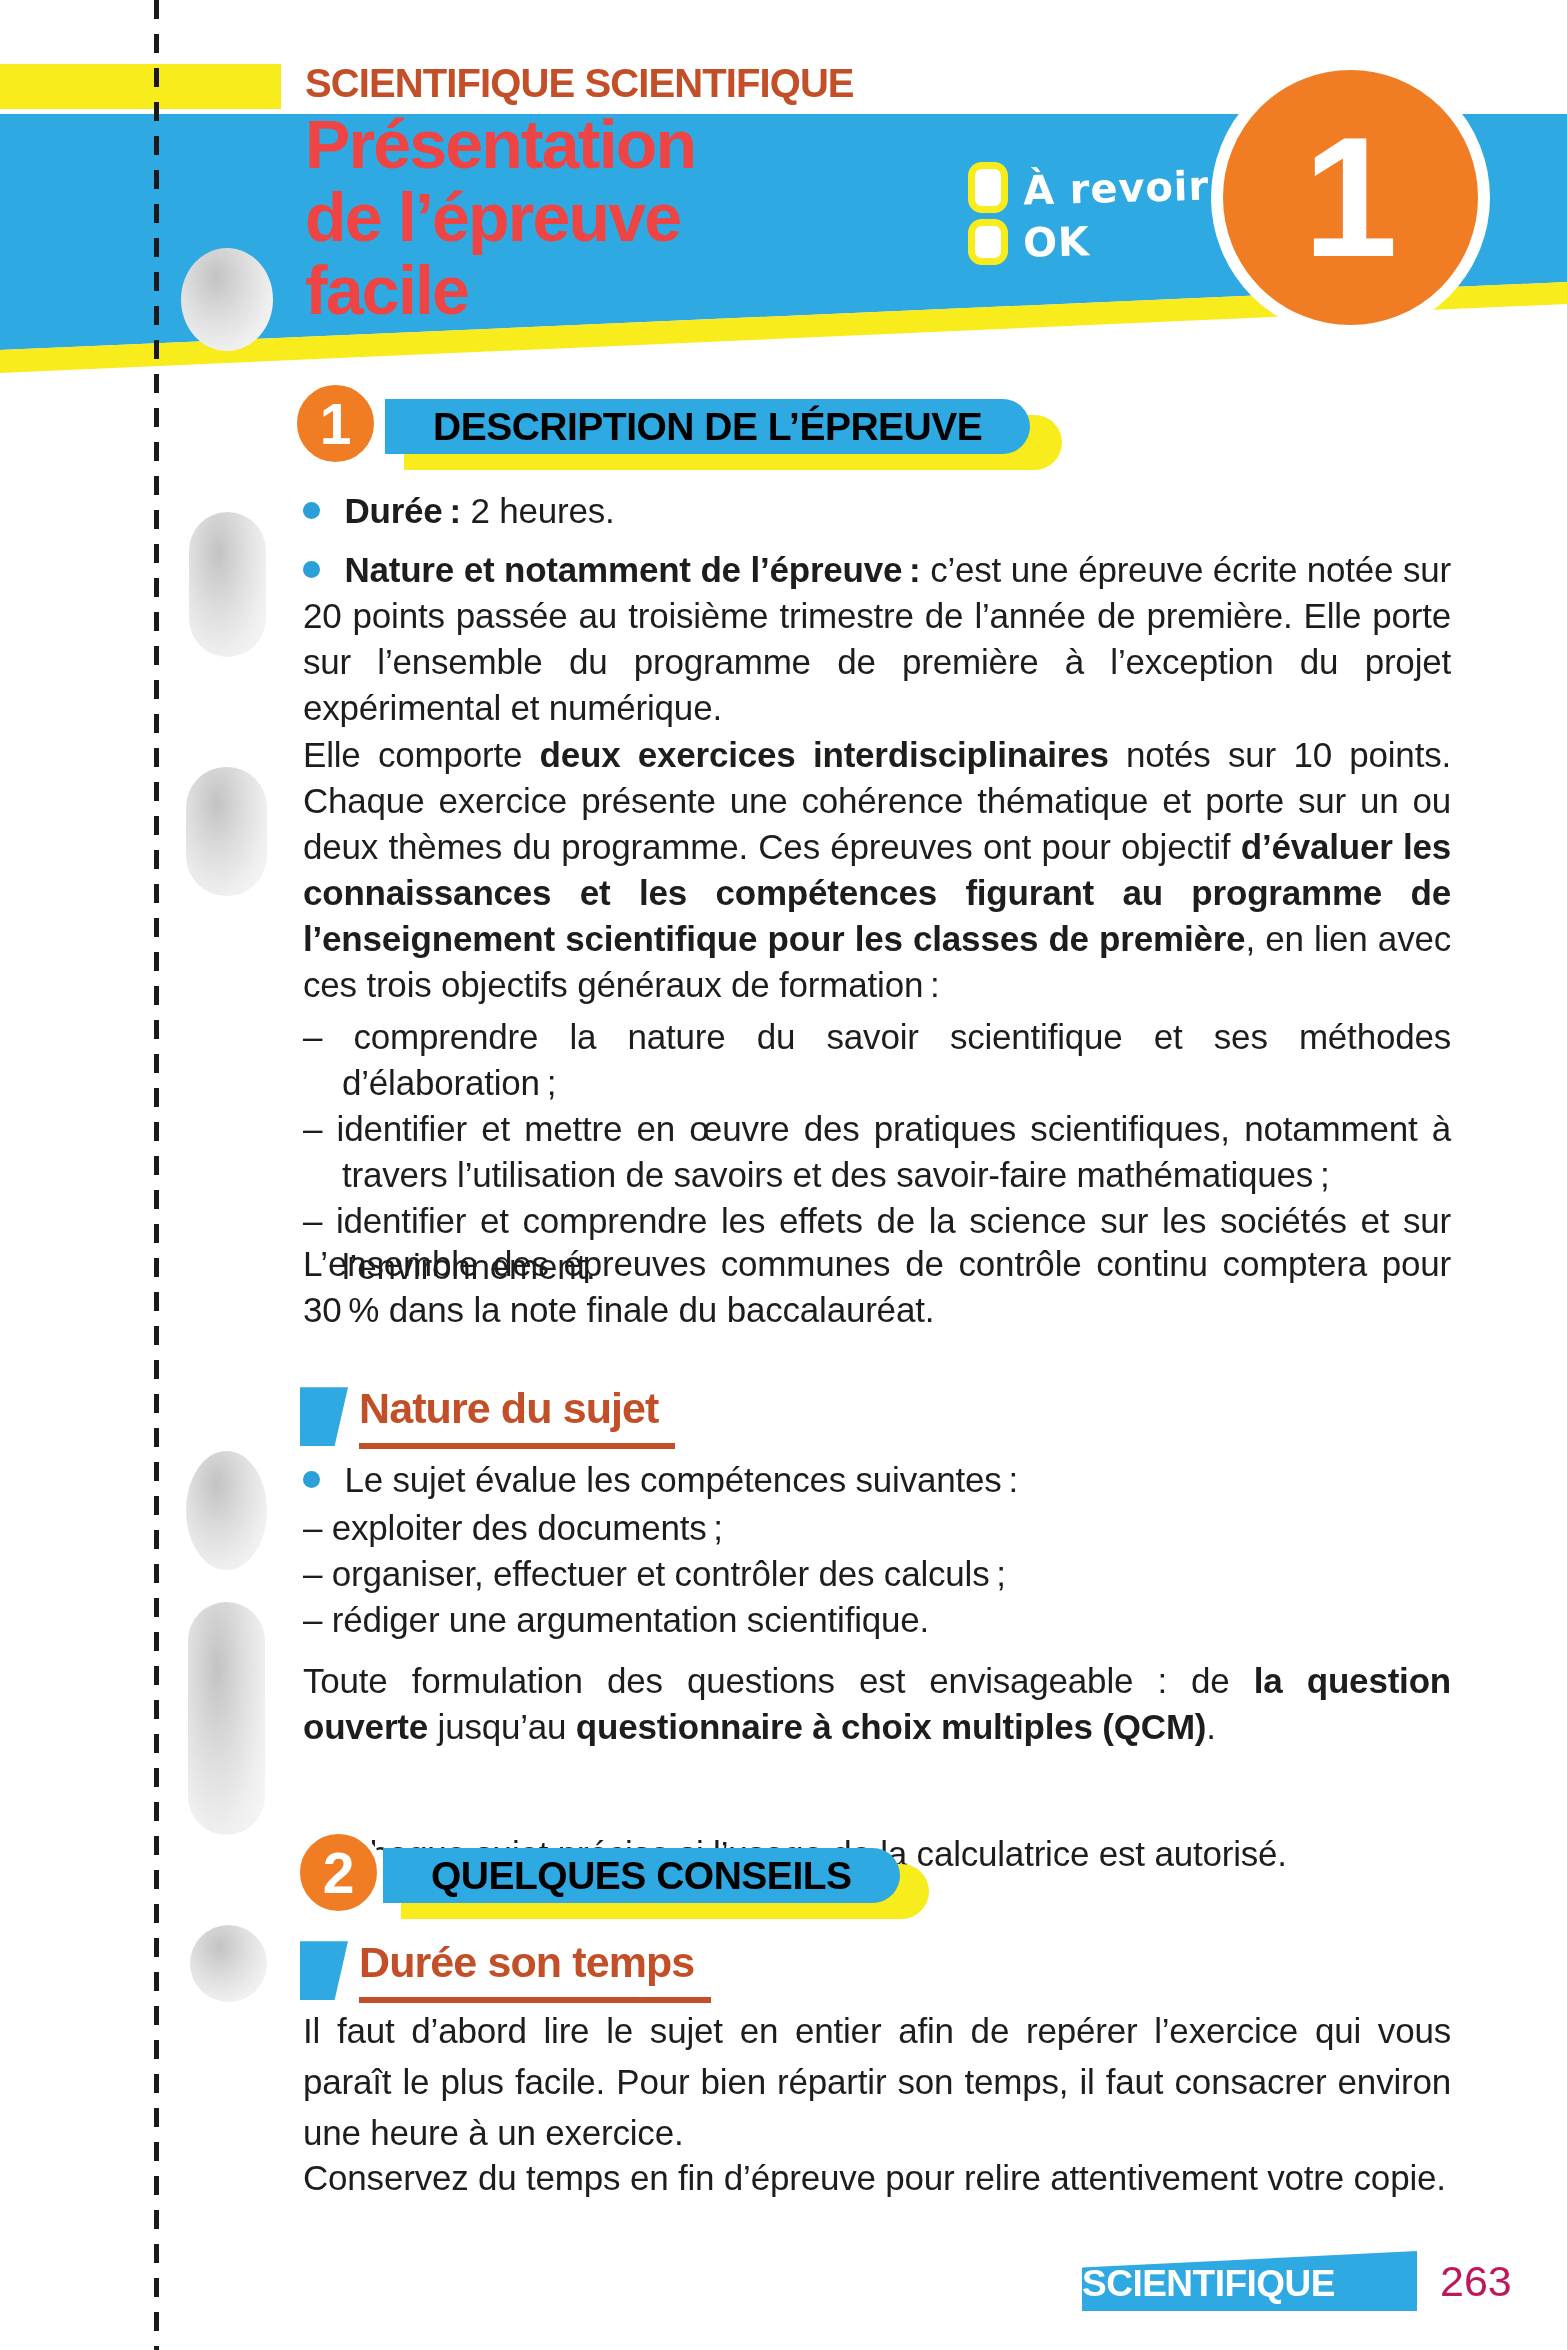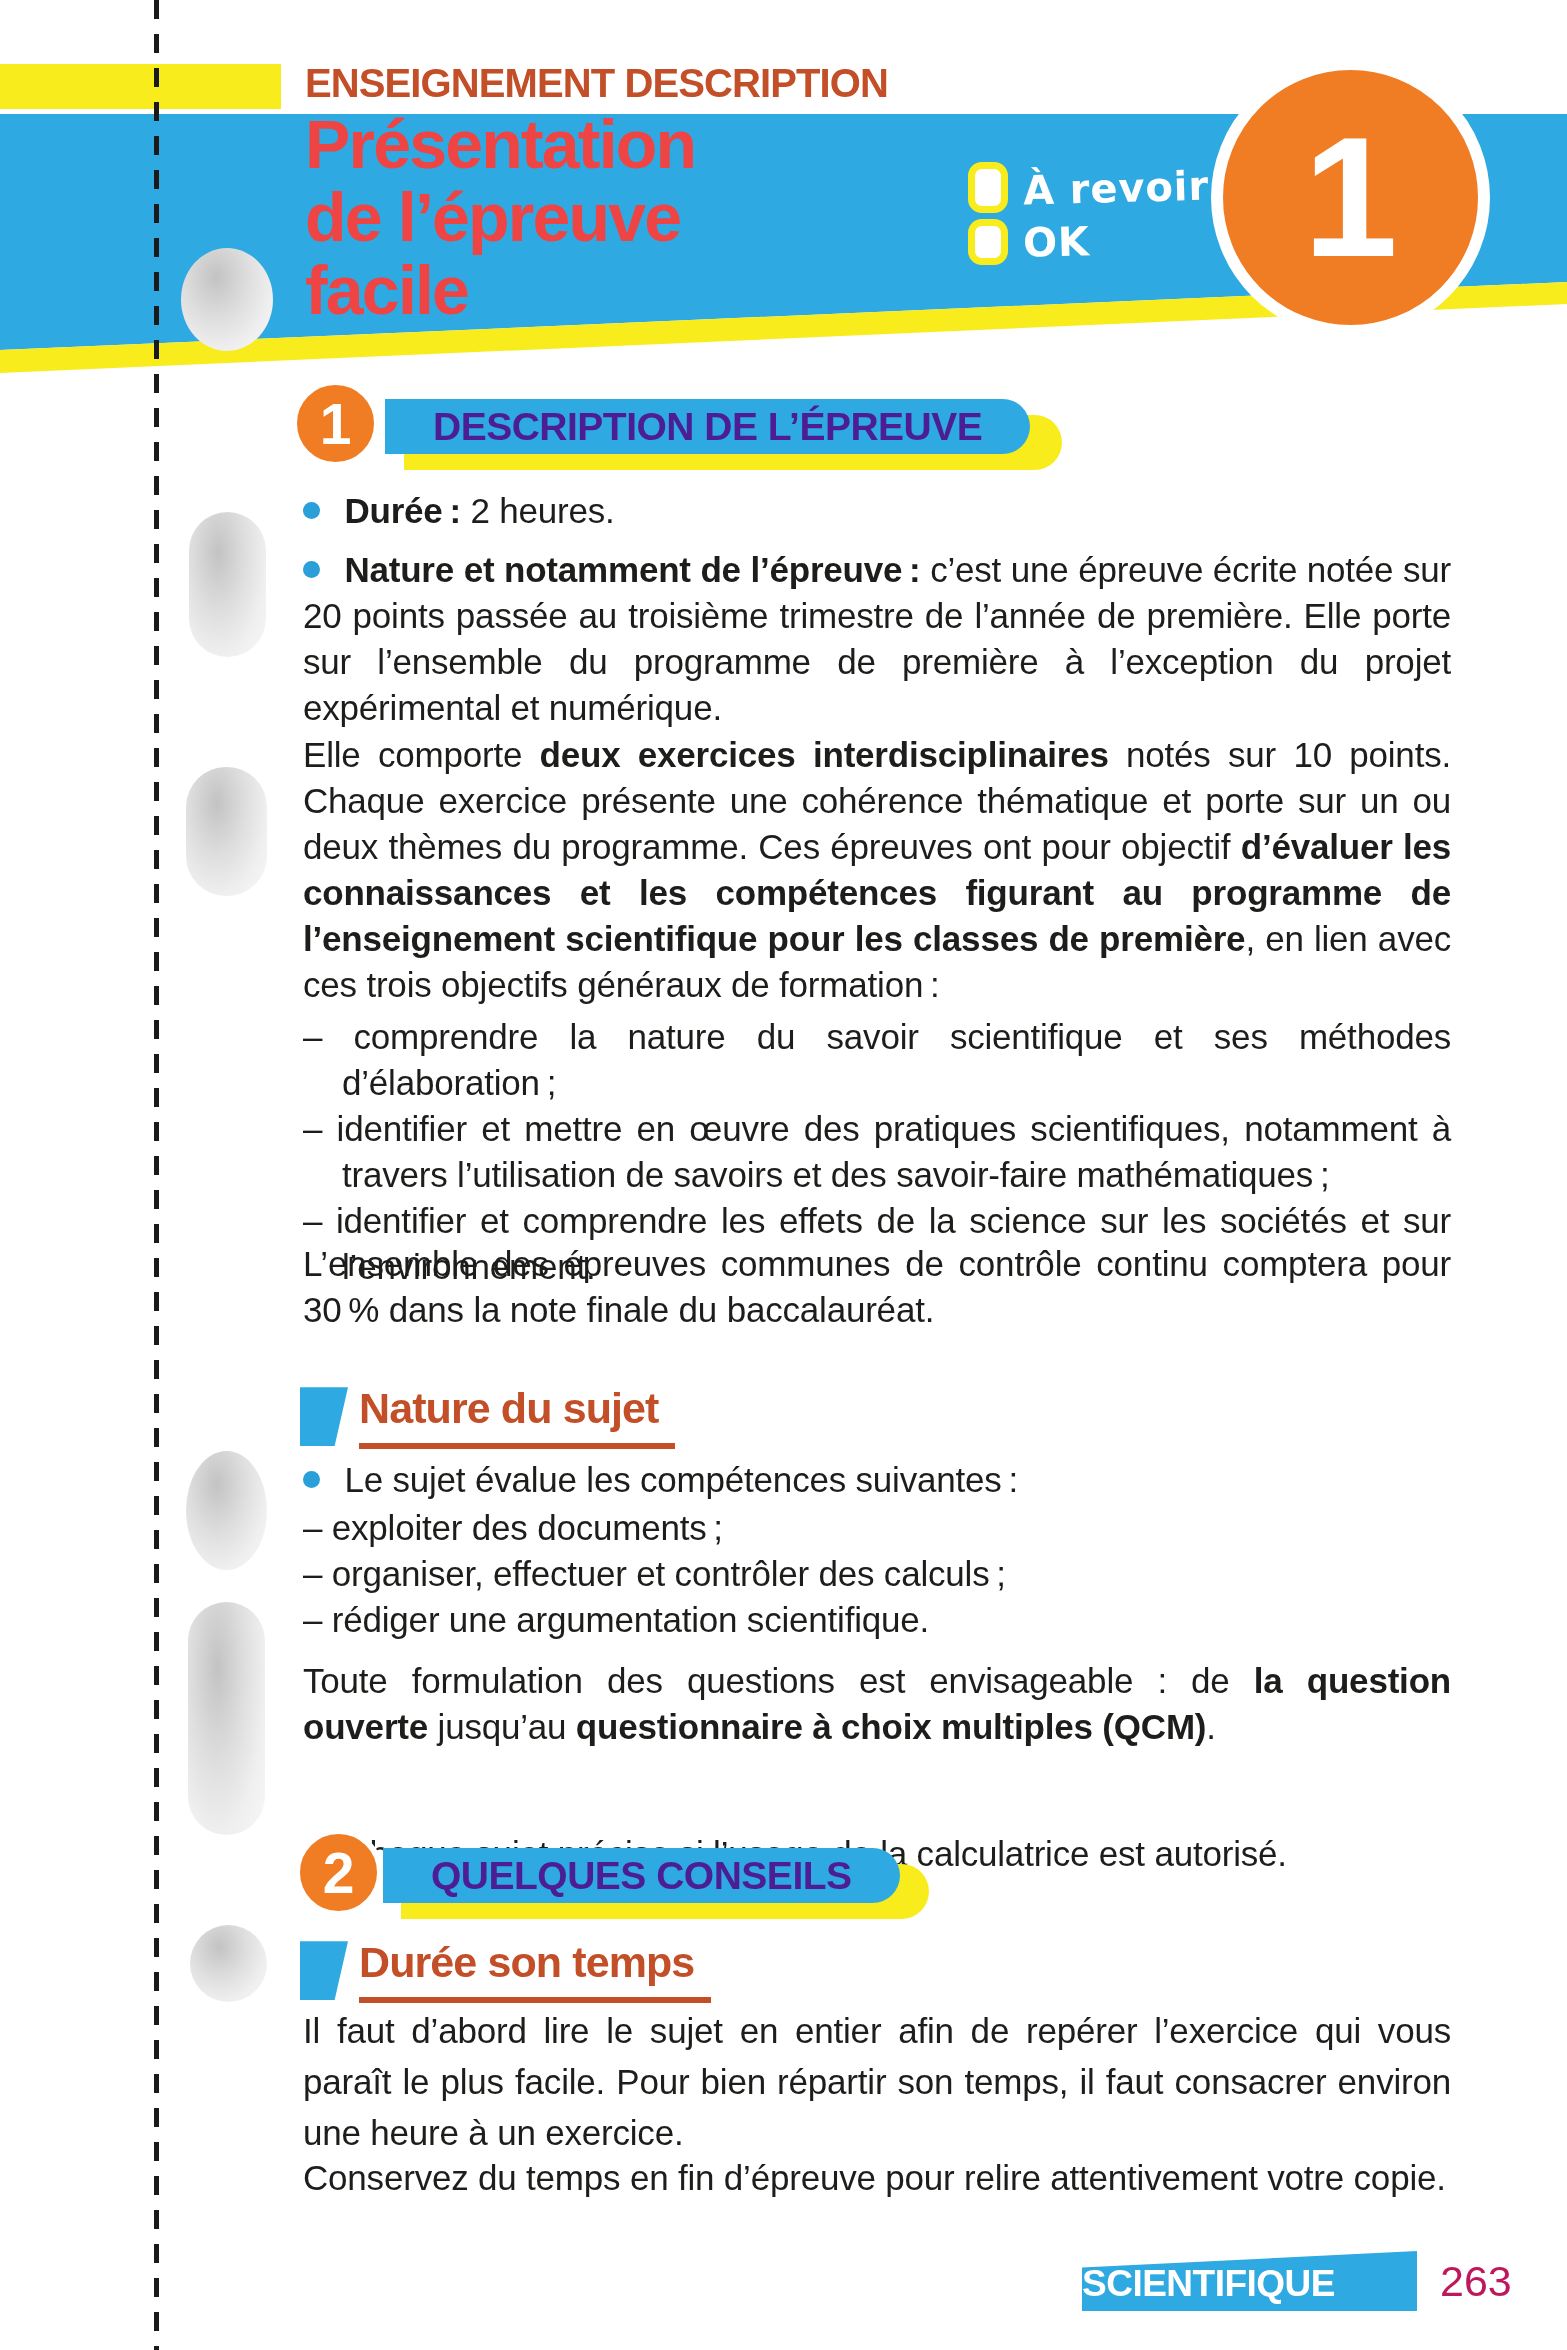--- a/index.html
+++ b/index.html
@@ -60,21 +60,21 @@
   
   .banner-yellow{position:absolute;background:var(--yellow);height:55px;border-radius:0 27.5px 27.5px 0;z-index:6;}
   .by-1{left:404px;top:415px;width:658px;}
   .by-2{left:401px;top:1864px;width:528px;}
   .banner-blue{
     position:absolute;background:var(--blue);height:55px;border-radius:0 27.5px 27.5px 0;z-index:7;
     display:flex;align-items:center;padding-left:48px;
   }
   .bb-1{left:385px;top:399px;width:645px;}
   .bb-2{left:383px;top:1848px;width:517px;}
-  .banner-blue .label{color:#4c1d95;font-size:39px;font-weight:700;letter-spacing:-0.5px;}
+  .banner-blue .label{color:#000000;font-size:39px;font-weight:700;letter-spacing:-0.5px;}
   .sec-circle{
     position:absolute;width:77px;height:77px;border:6.4px solid #fff;border-radius:50%;
     background:var(--orange);box-sizing:content-box;z-index:8;
     display:flex;align-items:center;justify-content:center;
   }
   .sc-1{left:291px;top:379px;}
   .sc-2{left:294px;top:1828px;}
   .sec-circle .num{color:#fff;font-size:57px;font-weight:700;}
   
   .subheading{position:absolute;left:300px;z-index:6;display:flex;align-items:flex-start;}
@@ -141,21 +141,21 @@
   <div class="hole h1"></div>
   <div class="hole h2"></div>
   <div class="hole h3"></div>
   <div class="hole h4"></div>
   <div class="hole h5"></div>
   <div class="hole h6"></div>
 
   <div class="perforation"></div>
 
   <div class="band-yellow-top"></div>
-  <div class="kicker">ENSEIGNEMENT DESCRIPTION</div>
+  <div class="kicker">SCIENTIFIQUE SCIENTIFIQUE</div>
 
   <div class="header-band">
     <div class="blue-part"></div>
     <div class="yellow-part"></div>
   </div>
 
   <div class="chapter-title">
     <div>Présentation</div>
     <div>de l’épreuve</div>
     <div>facile</div>

